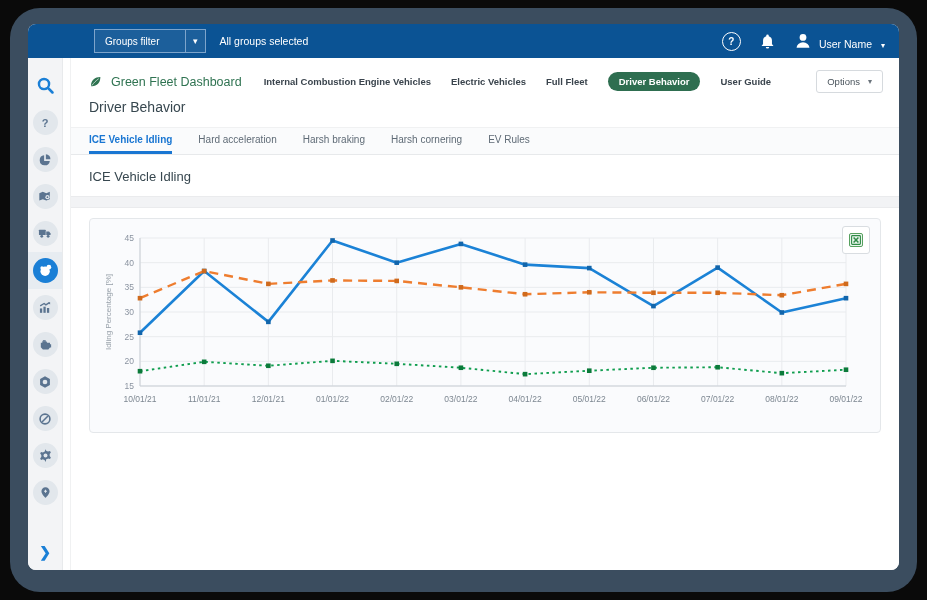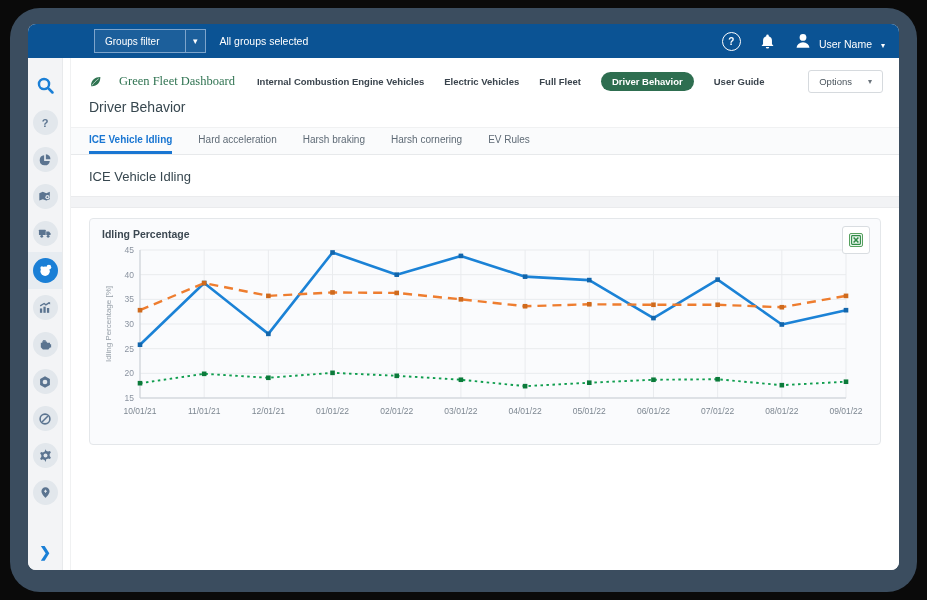--- a/index.html
+++ b/index.html
@@ -24,25 +24,25 @@
   .rail{width:34px;background:#f3f4f6;border-right:1px solid #e8eaec;display:flex;flex-direction:column;align-items:center;padding-top:9px;position:relative;flex:0 0 auto;}
   .rail-item{width:34px;height:37px;display:flex;align-items:center;justify-content:center;cursor:pointer;}
   .rail-item.active{background:#e7ecf1;}
   .circ{width:25px;height:25px;border-radius:50%;background:#e2e7ec;display:flex;align-items:center;justify-content:center;color:#5b7490;font-size:11px;font-weight:bold;}
   .circ.blue{background:#1a7fd6;}
   .rail-expand{position:absolute;bottom:10px;left:0;width:34px;text-align:center;color:#1a7fd6;font-size:14px;font-weight:bold;cursor:pointer;}
   .railgap{width:7px;background:#fff;border-right:1px solid #f0f1f2;flex:0 0 auto;}
   .content{flex:1;background:#fff;display:flex;flex-direction:column;min-width:0;overflow:hidden;}
   
   .chead{display:flex;align-items:center;padding:12px 16px 4px 18px;gap:22px;}
-  .logo{display:flex;align-items:center;gap:17px;color:#2f7351;font-family:Liberation Serif, serif;font-size:12.5px;white-space:nowrap;}
+  .logo{display:flex;align-items:center;gap:9px;color:#2f7351;font-family:Liberation Sans, sans-serif;font-size:12.5px;white-space:nowrap;}
   .nav{display:flex;align-items:center;gap:20px;}
   .nav-item{font-size:9.5px;font-weight:bold;color:#3a444d;cursor:pointer;white-space:nowrap;}
   .nav-item.pill{background:#2e6e50;color:#fff;padding:4px 11px;border-radius:11px;}
-  .options-btn{margin-left:auto;border:1px solid #d6dade;background:#fff;border-radius:3px;font-size:9.5px;color:#4a545c;padding:5px 10px;display:flex;align-items:center;gap:16px;cursor:pointer;}
+  .options-btn{margin-left:auto;border:1px solid #d6dade;background:#fff;border-radius:3px;font-size:9.5px;color:#4a545c;padding:5px 10px;display:flex;align-items:center;gap:8px;cursor:pointer;}
   .opt-caret{font-size:8px;color:#6a737b;}
   .period-row{display:flex;justify-content:flex-end;padding:4px 18px 0;font-size:9px;color:#a7aeb6;}
   .page-title{padding:2px 18px 0;font-size:14px;color:#37474f;}
   
   .tabstrip{margin-top:12px;background:#fafbfc;border-top:1px solid #f0f1f2;border-bottom:1px solid #e7e9eb;display:flex;gap:26px;padding:0 18px;height:26px;align-items:stretch;}
   .tab{display:flex;align-items:center;font-size:10px;color:#5f6b76;border-bottom:3px solid transparent;cursor:pointer;white-space:nowrap;}
   .tab.active{color:#1976d2;font-weight:bold;border-bottom-color:#1976d2;}
   .section-title{padding:14px 18px 12px;font-size:13px;color:#37474f;}
   .rule-band{height:10px;background:#f2f3f5;border-top:1px solid #eaebed;border-bottom:1px solid #eaebed;}
   
@@ -219,21 +219,20 @@
           <div class="tab">Hard acceleration</div>
           <div class="tab">Harsh braking</div>
           <div class="tab">Harsh cornering</div>
           <div class="tab">EV Rules</div>
         </div>
 
         <div class="section-title">ICE Vehicle Idling</div>
         <div class="rule-band"></div>
 
         <div class="card">
-          <div class="card-title">Idling Percentage</div>
           <div class="export-btn">
             <svg width="16" height="16" viewBox="0 0 16 16">
                   <rect x="1.5" y="1.5" width="13" height="13" rx="1.5" fill="#e9f5ec" stroke="#57a05f"></rect>
                   <rect x="3.6" y="3.6" width="8.8" height="8.8" rx="0.8" fill="none" stroke="#2f8a46" stroke-width="1.1"></rect>
                   <path d="M5.6 5.4 10.4 10.6 M10.4 5.4 5.6 10.6" stroke="#2f8a46" stroke-width="1.5"></path>
                 </svg>
           </div>
           <div class="chart-wrap">
             <svg id="chart" width="770" height="192" viewBox="0 0 770 192">
                   <line x1="38" y1="8" x2="38" y2="156" stroke="#e9ebee" stroke-width="1"></line>

